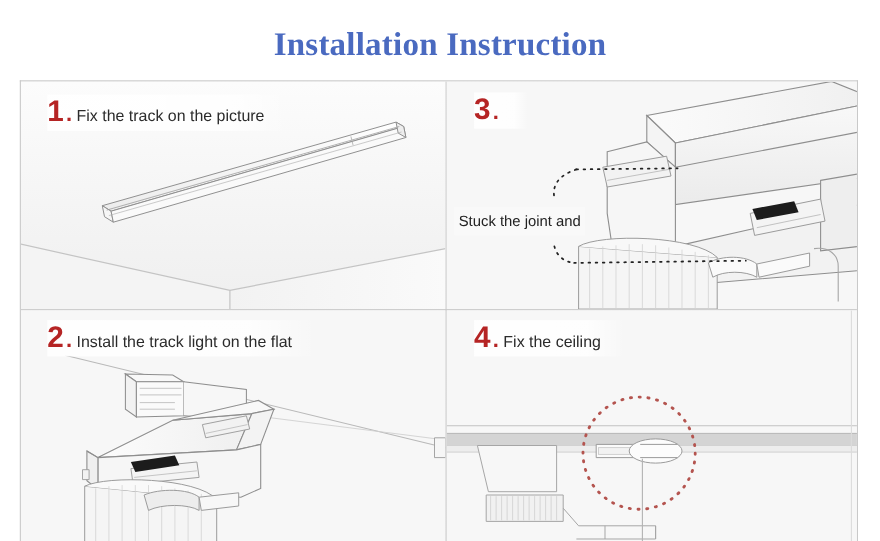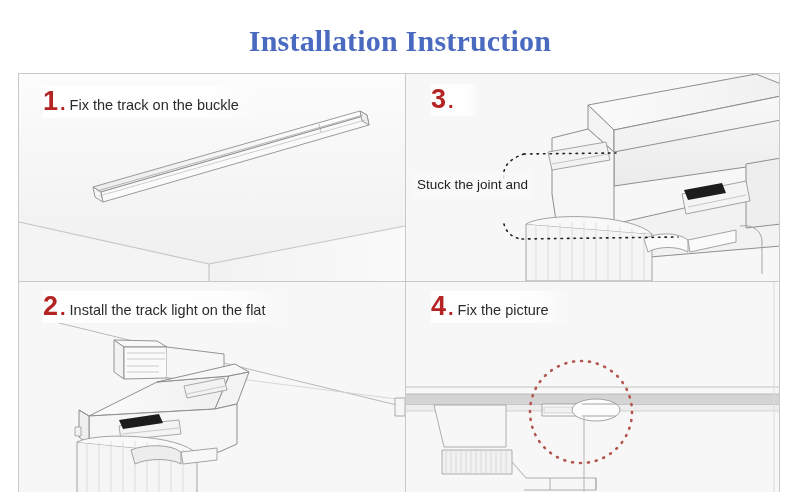--- a/index.html
+++ b/index.html
@@ -102,21 +102,21 @@
   }
   #cap-1 { left: 24px; top: 12px; }
   #cap-2 { left: 24px; top: 9px;  }
   #cap-3 { left: 25px; top: 10px; }
   #cap-4 { left: 25px; top: 9px;  }
 
   
   #callout-text {
     position: absolute;
     left: 7px;
-    top: 98px;
+    top: 114px;
     font-family: "Liberation Sans", sans-serif;
     font-size: 13.5px;
     color: #222222;
     line-height: 1.75;
     z-index: 6;
     background: rgba(249,249,249,0.85);
     padding: 1px 4px;
   }
   #callout-text div { white-space: nowrap; }
 
@@ -169,21 +169,21 @@
 
         <path d="M78,117 L344,41" fill="none" stroke="#9b9b9b" stroke-width="0.7"></path>
         <path d="M80,122 L346,46" fill="none" stroke="#b0b0b0" stroke-width="0.6"></path>
         <path d="M300,50 L302,58" fill="none" stroke="#a8a8a8" stroke-width="0.7"></path>
       </g>
     </svg>
 
     <div class="caption" id="cap-1">
       <span class="step-num">1</span>
       <span class="step-dot">.</span>
-      <span class="step-text">Fix the track on the buckle</span>
+      <span class="step-text">Fix the track on the picture</span>
     </div>
   </div>
 
   <div class="panel" id="panel-3">
     <svg class="panel-bg" viewBox="0 0 375 207">
       <defs>
         <linearGradient id="bodyTop3" x1="0" y1="0" x2="1" y2="0">
           <stop offset="0%" stop-color="#fbfbfb"></stop>
             <stop offset="100%" stop-color="#f0f0f0"></stop>
         </linearGradient>
@@ -350,17 +350,17 @@
       </g>
 
       <circle cx="175" cy="130" r="51" fill="none" stroke="#b4544f" stroke-width="2.6" stroke-dasharray="1 7" stroke-linecap="round"></circle>
 
       <path d="M368,0 L368,211" stroke="#dcdcdc" stroke-width="1" fill="none"></path>
     </svg>
 
     <div class="caption" id="cap-4">
       <span class="step-num">4</span>
       <span class="step-dot">.</span>
-      <span class="step-text">Fix the picture</span>
+      <span class="step-text">Fix the ceiling</span>
     </div>
   </div>
 
 </div>
 
 </body></html>

